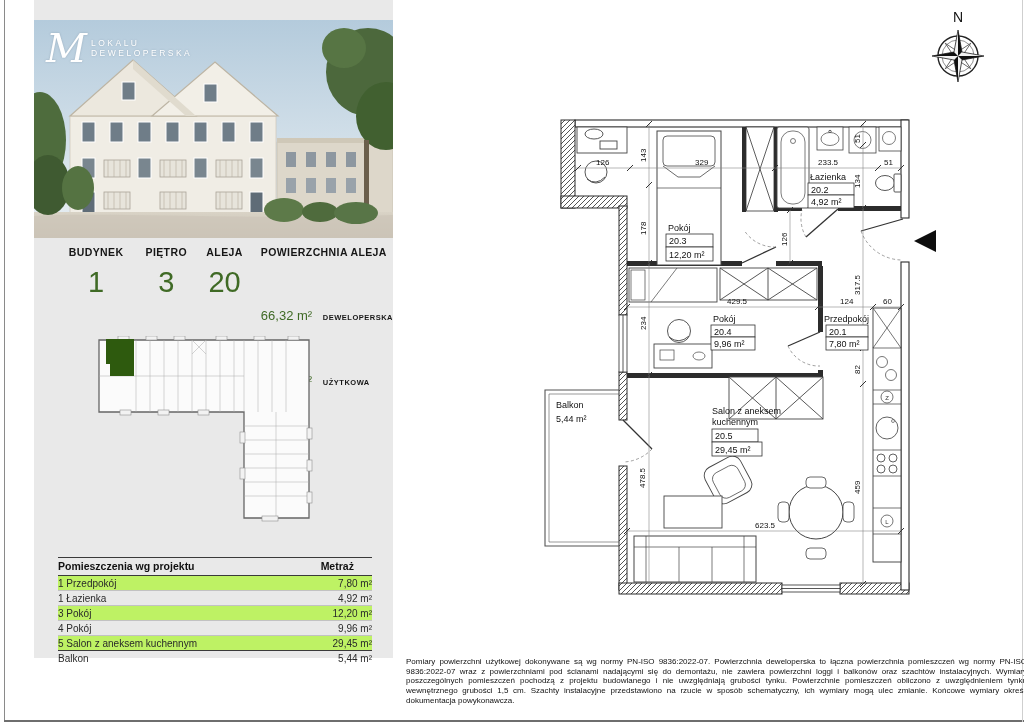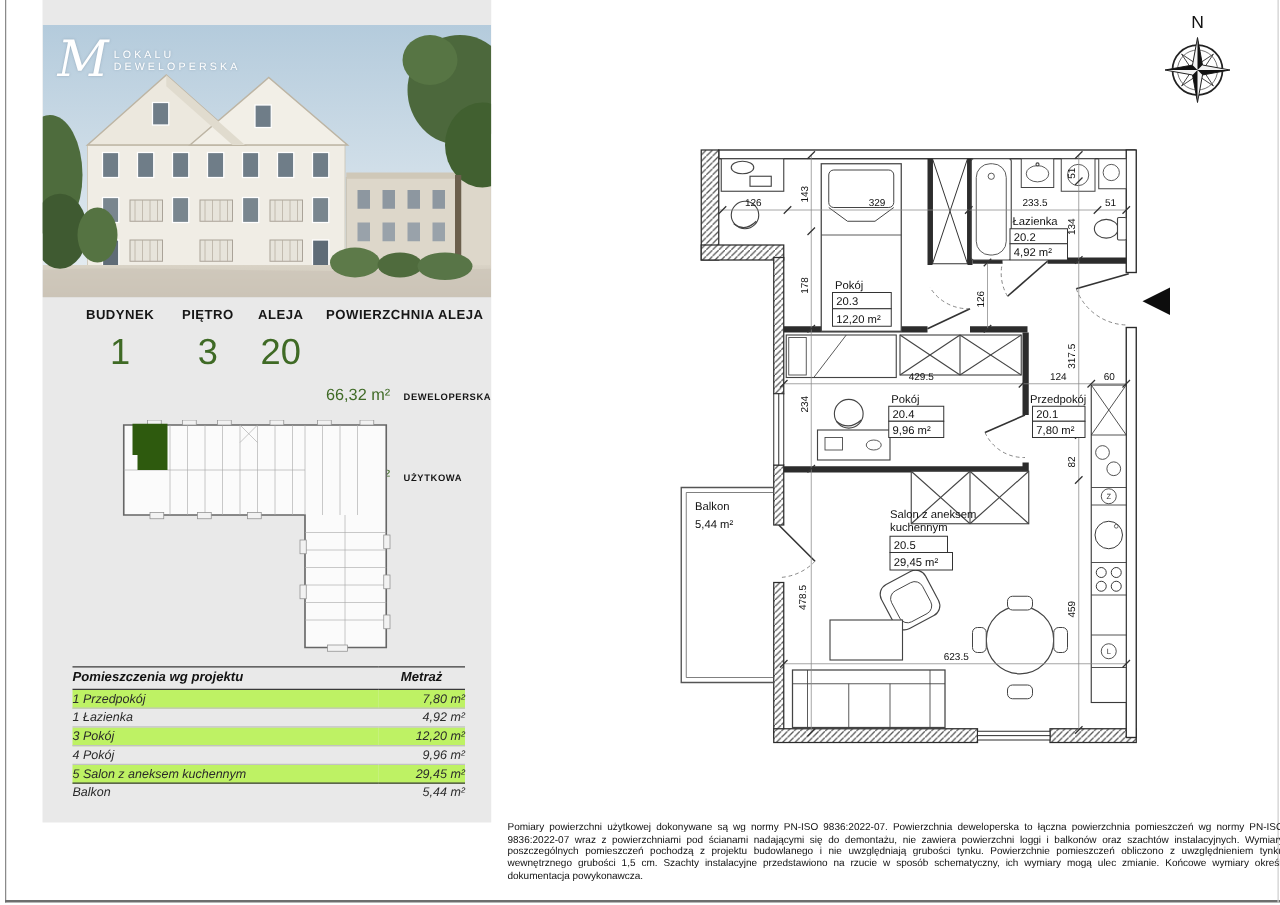--- a/index.html
+++ b/index.html
@@ -23,21 +23,21 @@
   .info-lbl{font-size:10.5px;font-weight:bold;color:#161616;letter-spacing:.4px;padding-top:4px;}
   .info-val{font-size:29px;color:#3f6a25;margin-top:8px;}
   .areas{margin-left:8px;}
   .areas .info-lbl{text-align:left;}
   .area-line{display:flex;align-items:baseline;margin-top:7px;}
   .area-val{font-size:13px;color:#3f6a25;width:62px;}
   .area-type{font-size:7.5px;font-weight:bold;color:#161616;letter-spacing:.5px;margin-top:48px;}
 
   .miniplan{position:absolute;left:62px;top:336px;}
 
-  .rooms-table{position:absolute;left:24px;top:533px;width:314px;border-collapse:collapse;font-style:italic;}
+  .rooms-table{position:absolute;left:24px;top:557px;width:314px;border-collapse:collapse;}
   .rooms-table th{font-size:10.5px;font-weight:bold;color:#111;padding:2px 0 3px 0;border-top:1.5px solid #3a3a3a;border-bottom:1.5px solid #3a3a3a;}
   .rooms-table th.r{text-align:center;}
   .rooms-table th.l{text-align:left;}
   .rooms-table td{font-size:10px;color:#2a2a2a;padding:1.5px 0;border-bottom:1px solid #c2c2c2;}
   .rooms-table td.r{text-align:right;}
   .rooms-table tr.stripe td{background:#bef264;}
   .rooms-table tr.strong td{border-bottom:1.2px solid #3a3a3a;}
   .rooms-table tr.last td{border-bottom:none;}
 
   

